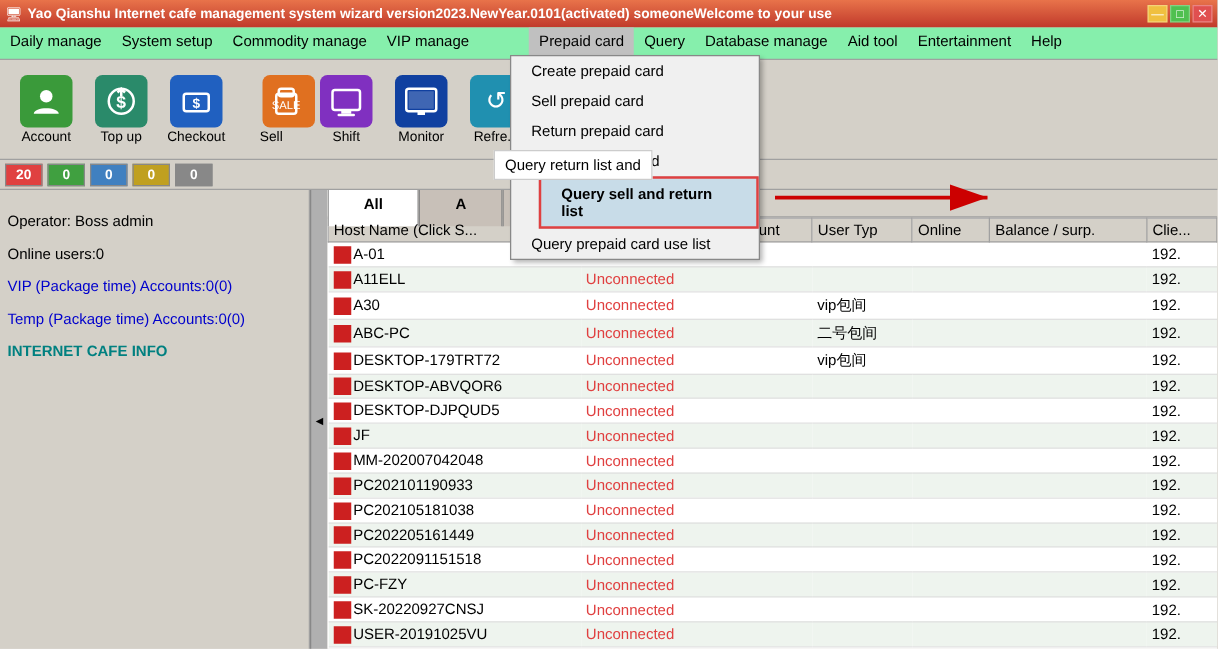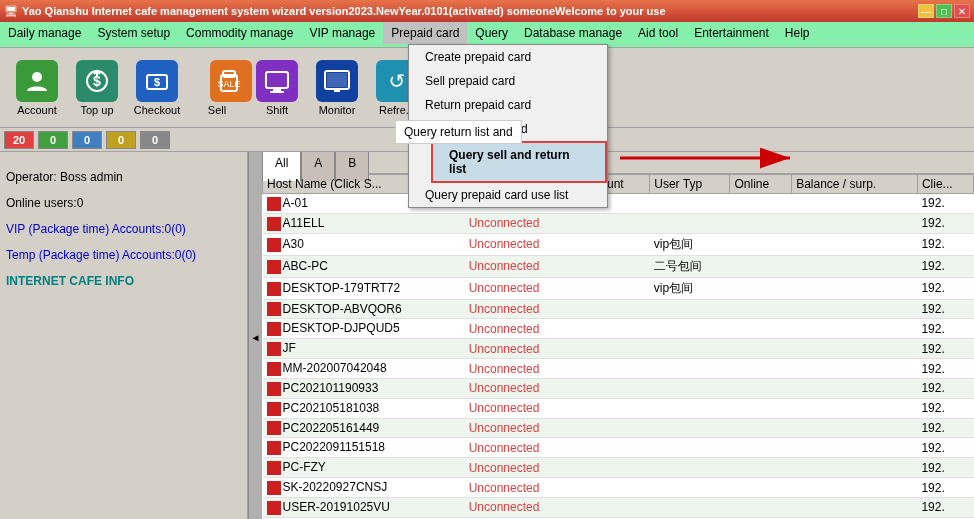--- a/index.html
+++ b/index.html
@@ -37,21 +37,21 @@
       border-bottom: 1px solid #a0a0a0;
     }
     .menu-item {
       padding: 2px 8px;
       cursor: pointer;
       font-size: 12px;
       height: 22px;
       display: flex;
       align-items: center;
     }
-    .menu-item.active { background: #c0c0c0; }
+    .menu-item.active { background: #c0c0c0; margin-left: 40px; }
 
     
     #toolbar {
       background: #d4d0c8;
       height: 80px;
       display: flex;
       align-items: center;
       padding: 4px 8px;
       border-bottom: 1px solid #a0a0a0;
       gap: 2px;
@@ -150,29 +150,29 @@
 
     
     #tab-bar {
       display: flex;
       align-items: center;
       background: #d4d0c8;
       border-bottom: 1px solid #a0a0a0;
       height: 22px;
     }
     .tab-btn {
-      padding: 2px 12px;
+      padding: 2px 28px;
       height: 37px;
       display: flex;
       align-items: center;
       border: 1px solid #888;
       border-bottom: none;
       cursor: pointer;
       font-size: 12px;
-      font-weight: normal;
+      font-weight: bold;
       background: #c8c0b8;
     }
     .tab-btn.active { background: white; }
 
     table {
       width: 100%;
       border-collapse: collapse;
       font-size: 12px;
     }
     thead tr {

